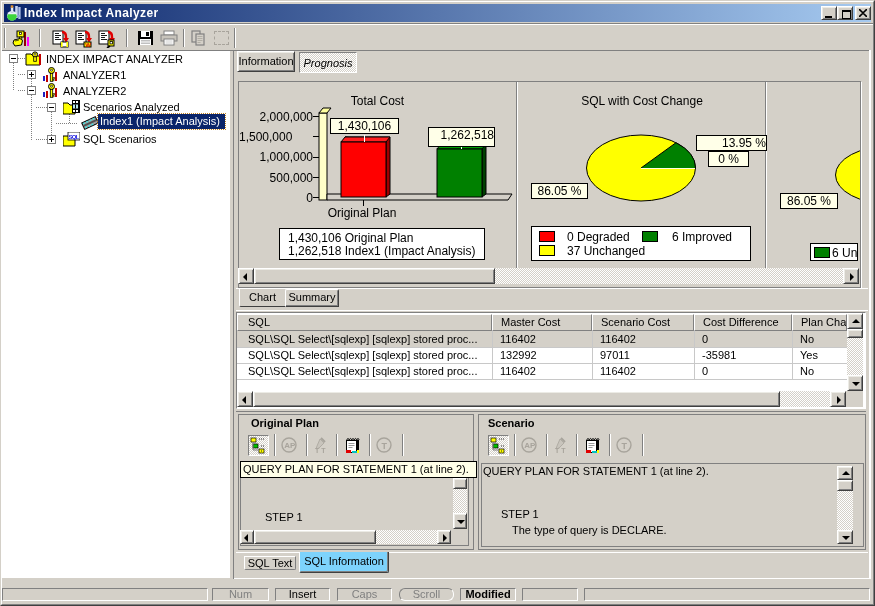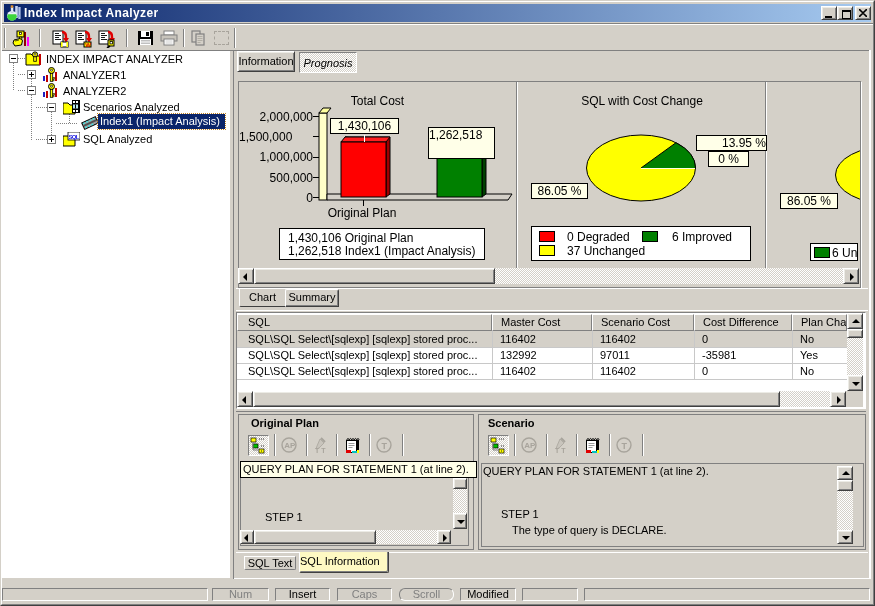--- a/index.html
+++ b/index.html
@@ -195,21 +195,21 @@
 <path d="M0 4 L5 4 L7 6 L12 6 L12 14 L0 14 Z" fill="#FFFF00" stroke="#000" stroke-width="1"></path>
 <rect x="5" y="0" width="12" height="8" fill="#fff" stroke="#000" stroke-width="0.8"></rect>
 <text x="5.5" y="6.5" font-size="6" font-weight="bold" fill="#2020E0" font-family="Liberation Sans" textLength="11">SQL</text>
 </svg></div>
 
 <div class="a t11" style="left:46px;top:53px;">INDEX IMPACT ANALYZER</div>
 <div class="a t11" style="left:63px;top:69px;">ANALYZER1</div>
 <div class="a t11" style="left:63px;top:85px;">ANALYZER2</div>
 <div class="a t11" style="left:83px;top:101px;">Scenarios Analyzed</div>
 <div class="a t11" style="left:98px;top:114px;width:125px;height:15px;background:#0A246A;color:#fff;padding-left:2px;line-height:15px;outline:1px dotted #C08020;">Index1 (Impact Analysis)</div>
-<div class="a t11" style="left:83px;top:133px;">SQL Analyzed</div>
+<div class="a t11" style="left:83px;top:133px;">SQL Scenarios</div>
 </div>
 <svg width="0" height="0" style="position:absolute;">
 <defs>
 <g id="keyic">
 <rect x="1" y="9" width="2" height="5" fill="#2020C0"></rect>
 <rect x="4" y="8" width="2" height="7" fill="#C00000"></rect>
 <rect x="13" y="5" width="2" height="9" fill="#C00000"></rect>
 <circle cx="9.5" cy="3.5" r="3" fill="#FFFF00" stroke="#000" stroke-width="1"></circle>
 <circle cx="9.5" cy="3.2" r="1" fill="#fff" stroke="#000" stroke-width="0.7"></circle>
 <rect x="8.3" y="6.3" width="2.4" height="8" fill="#FFFF00" stroke="#000" stroke-width="0.8"></rect>
@@ -249,21 +249,21 @@
 <polygon points="102,60 106,55 151,55 147,60" fill="#FF2020" stroke="#000" stroke-width="1"></polygon>
 <rect x="102" y="60" width="45" height="55" fill="#FF0000" stroke="#000" stroke-width="1"></rect>
 <polygon points="202,62 247,62 247,112 243,115 243,67" fill="#004000" stroke="#000" stroke-width="1"></polygon>
 <polygon points="198,67 202,62 247,62 243,67" fill="#00A000" stroke="#000" stroke-width="1"></polygon>
 <rect x="198" y="67" width="45" height="48" fill="#008000" stroke="#000" stroke-width="1"></rect>
 <path d="M124.5 118 L124.5 124" stroke="#000" stroke-width="1"></path>
 <path d="M125.5 53 L125.5 60" stroke="#fff" stroke-width="1"></path>
 <path d="M222.5 61 L222.5 67" stroke="#fff" stroke-width="1"></path>
 </svg>
 <div class="a cream t12" style="left:330px;top:118px;width:69px;height:16px;text-align:center;line-height:15px;box-sizing:border-box;">1,430,106</div>
-<div class="a cream t12" style="left:428px;top:127px;width:67px;height:32px;text-align:left;line-height:15px;box-sizing:border-box;">1,262,518</div>
+<div class="a cream t12" style="left:428px;top:127px;width:67px;height:20px;text-align:right;line-height:15px;box-sizing:border-box;">1,262,518</div>
 <div class="a t12" style="left:302px;top:206px;width:120px;text-align:center;">Original Plan</div>
 <div class="a" style="left:279px;top:228px;width:204px;height:30px;background:#fff;border:1px solid #000;"></div>
 <div class="a t12" style="left:288px;top:231px;">1,430,106 Original Plan</div>
 <div class="a t12" style="left:288px;top:244px;">1,262,518 Index1 (Impact Analysis)</div>
 
 <div class="a t12" style="left:519px;top:94px;width:246px;text-align:center;">SQL with Cost Change</div>
 <svg class="a" style="left:519px;top:82px;" width="246" height="188" viewBox="0 0 246 188">
 <ellipse cx="122" cy="86" rx="54.5" ry="33" fill="#FFFF00" stroke="#000" stroke-width="1"></ellipse>
 <path d="M122 86 L176.5 86 A54.5 33 0 0 0 157 60.7 Z" fill="#008000"></path>
 <path d="M122 86 L157 60.7 M176.5 86 A54.5 33 0 0 0 157 60.7" fill="none" stroke="#000" stroke-width="1"></path>
@@ -478,26 +478,26 @@
 <circle cx="8" cy="8" r="7" fill="none" stroke="#A8A49C" stroke-width="1.4"></circle>
 <text x="5.5" y="11.5" font-size="9" fill="#A8A49C" font-family="Liberation Sans" font-weight="bold">T</text>
 </g>
 </defs>
 </svg>
 
 <div id="bottabs">
 <div class="a" style="left:236px;top:552px;width:63px;height:1px;background:#fff;"></div>
 <div class="a" style="left:389px;top:552px;width:479px;height:1px;background:#fff;"></div>
 <div class="a t11" style="left:244px;top:556px;width:52px;height:14px;box-sizing:border-box;background:#D4D0C8;border:1px solid;border-color:#fff #808080 #808080 #fff;text-align:center;line-height:13px;border-radius:0 0 2px 2px;">SQL Text</div>
-<div class="a t11" style="left:299px;top:552px;width:90px;height:21px;box-sizing:border-box;background:#fef9c3;border-left:1px solid #fff;border-right:1px solid #404040;border-bottom:1px solid #404040;line-height:19px;border-radius:0 0 2px 2px;box-shadow:inset -1px -1px 0 #808080;">SQL Information</div>
+<div class="a t11" style="left:299px;top:552px;width:90px;height:21px;box-sizing:border-box;background:#7dd3fc;border-left:1px solid #fff;border-right:1px solid #404040;border-bottom:1px solid #404040;text-align:center;line-height:19px;border-radius:0 0 2px 2px;box-shadow:inset -1px -1px 0 #808080;">SQL Information</div>
 </div>
 
 <div id="status">
 <div class="seg" style="left:2px;top:588px;width:206px;"></div>
 <div class="seg" style="left:212px;top:588px;width:57px;color:#808080;">Num</div>
 <div class="seg" style="left:275px;top:588px;width:55px;color:#000;">Insert</div>
 <div class="seg" style="left:337px;top:588px;width:55px;color:#808080;">Caps</div>
 <div class="seg" style="left:399px;top:588px;width:55px;color:#808080;border-radius:6px;">Scroll</div>
-<div class="seg" style="left:460px;top:588px;width:56px;color:#000;">Modified</div>
+<div class="seg" style="left:460px;top:588px;width:56px;color:#000;font-weight:bold;">Modified</div>
 <div class="seg" style="left:522px;top:588px;width:56px;"></div>
 <div class="seg" style="left:584px;top:588px;width:286px;"></div>
 </div>
 </div>
 
 </body></html>

